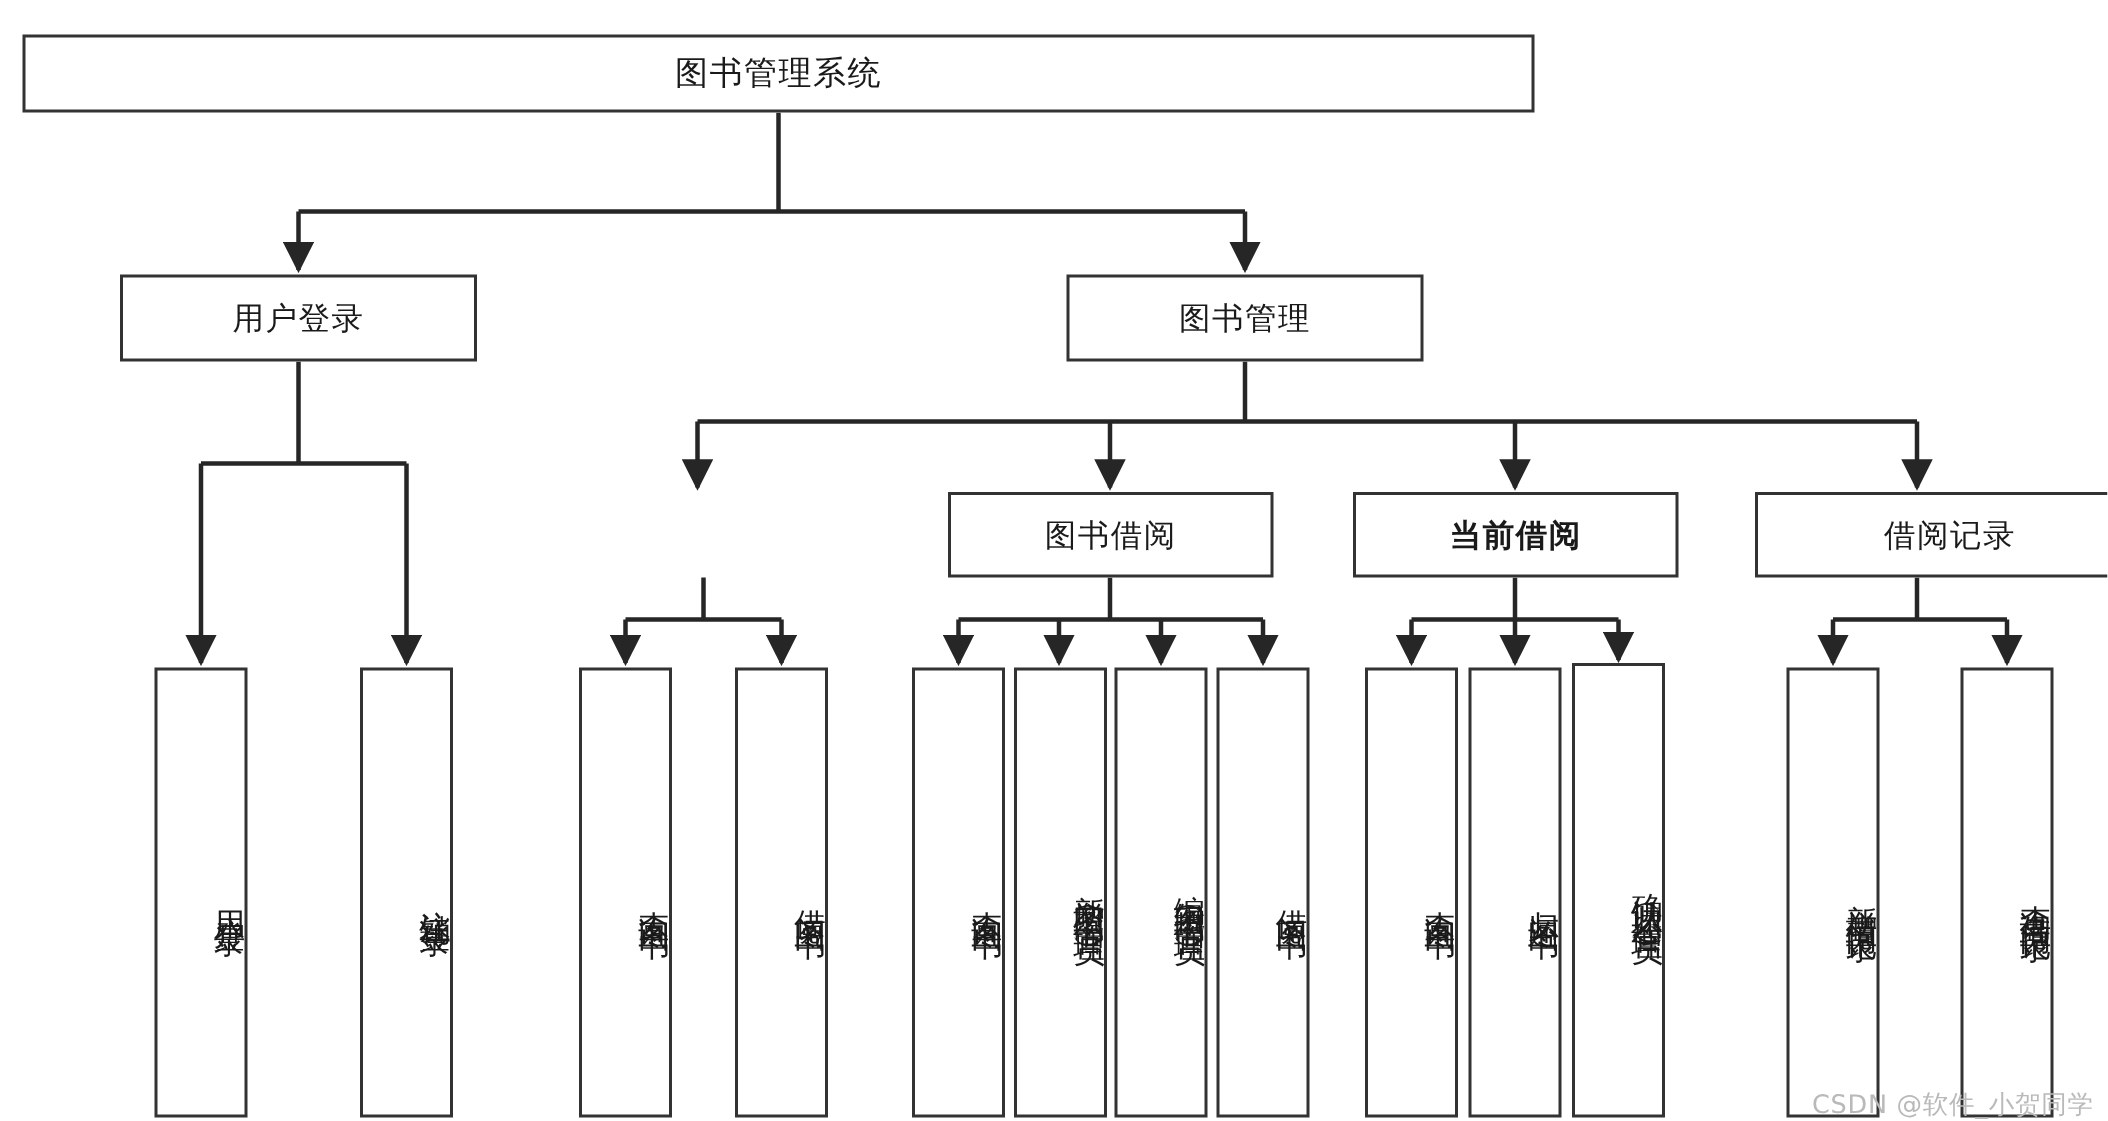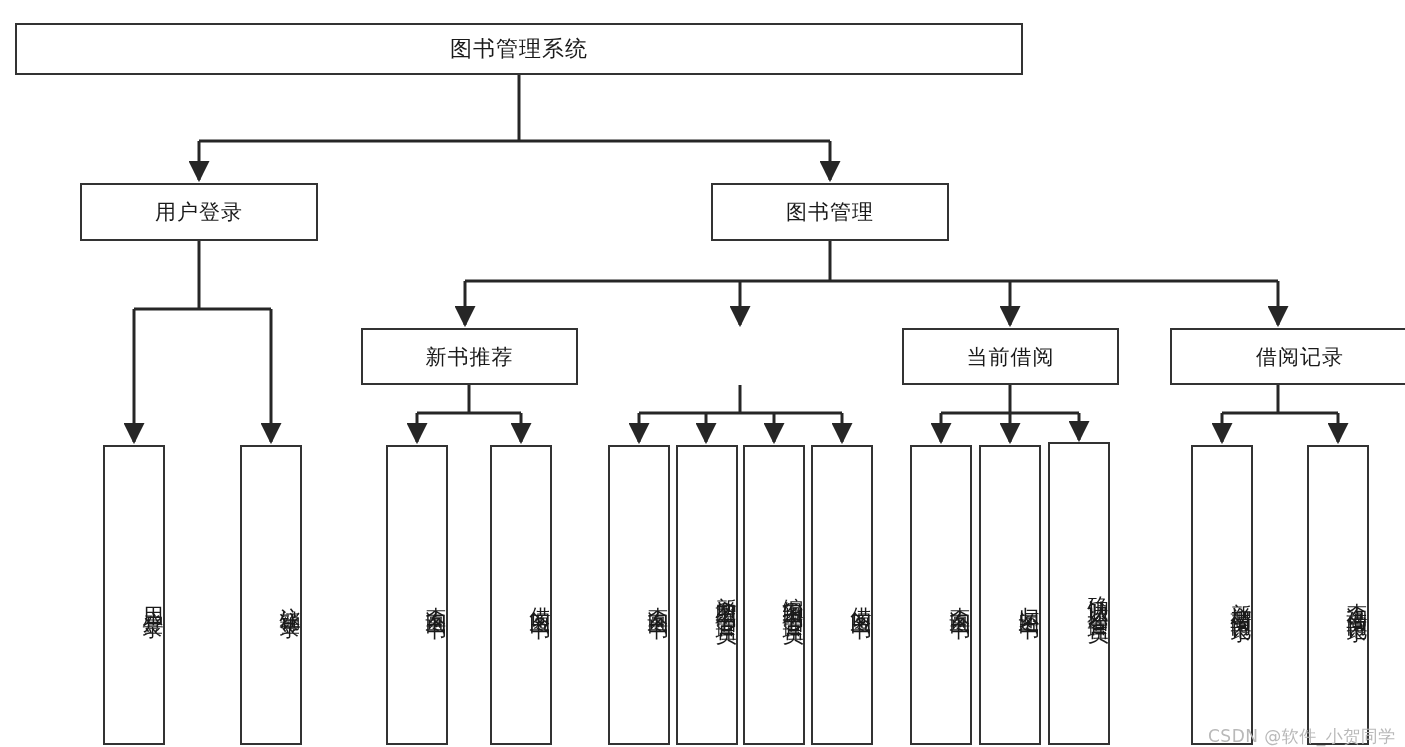--- a/index.html
+++ b/index.html
@@ -128,26 +128,26 @@
   </div>
 
   <div class="node node-h" style="left:80px; top:173px; width:238px; height:58px;">
     <span>用户登录</span>
   </div>
 
   <div class="node node-h" style="left:711px; top:173px; width:238px; height:58px;font-family:Liberation Mono, monospace;">
     <span>图书管理</span>
   </div>
 
-  <div class="node node-h" style="left:361px; top:318px; width:217px; height:57px;">
-    <span>新书推荐</span>
+
+  <div class="node node-h" style="left:632px; top:318px; width:217px; height:57px;">
+    <span>图书借阅</span>
   </div>
 
-
-  <div class="node node-h" style="left:902px; top:318px; width:217px; height:57px;">
+  <div class="node node-h" style="left:902px; top:318px; width:217px; height:57px;font-weight:bold;">
     <span>当前借阅</span>
   </div>
 
   <div class="node node-h" style="left:1170px; top:318px; width:260px; height:57px;font-family:Liberation Mono, monospace;">
     <span>借阅记录</span>
   </div>
 
   <div class="node node-v" style="left:103px; top:435px; width:62px; height:300px;">
     <span class="vtext">用户登录</span>
   </div>

